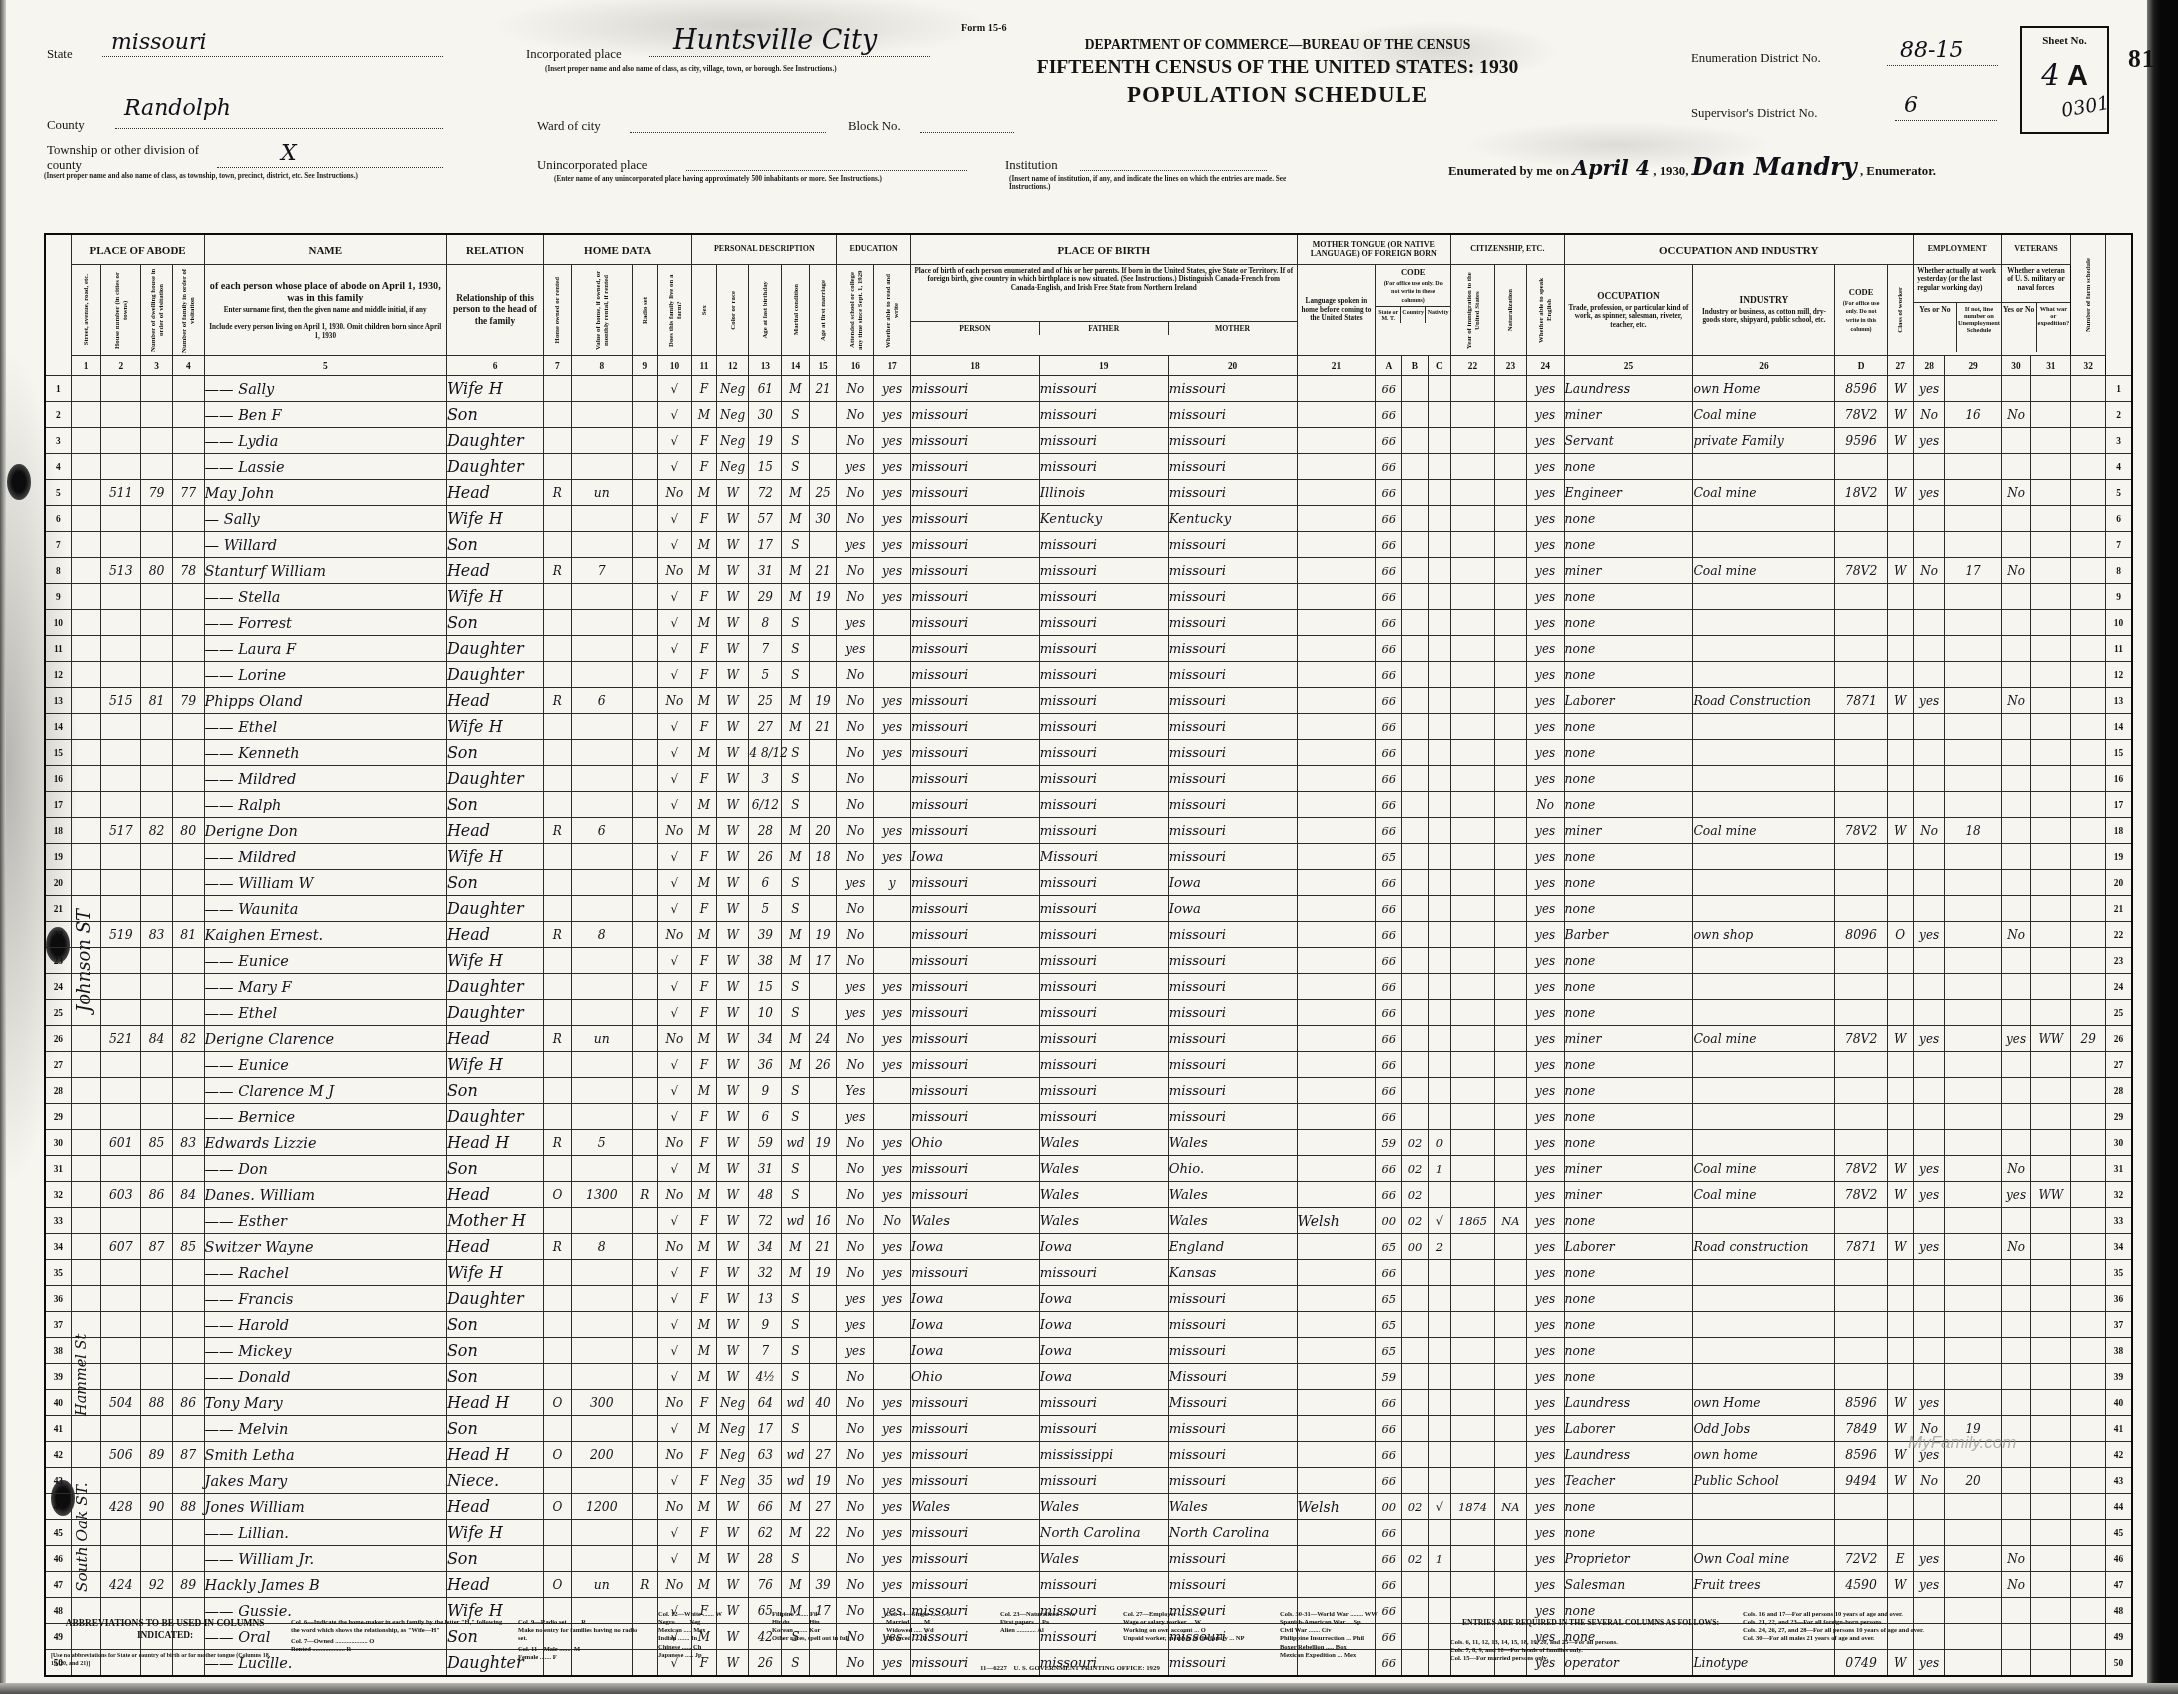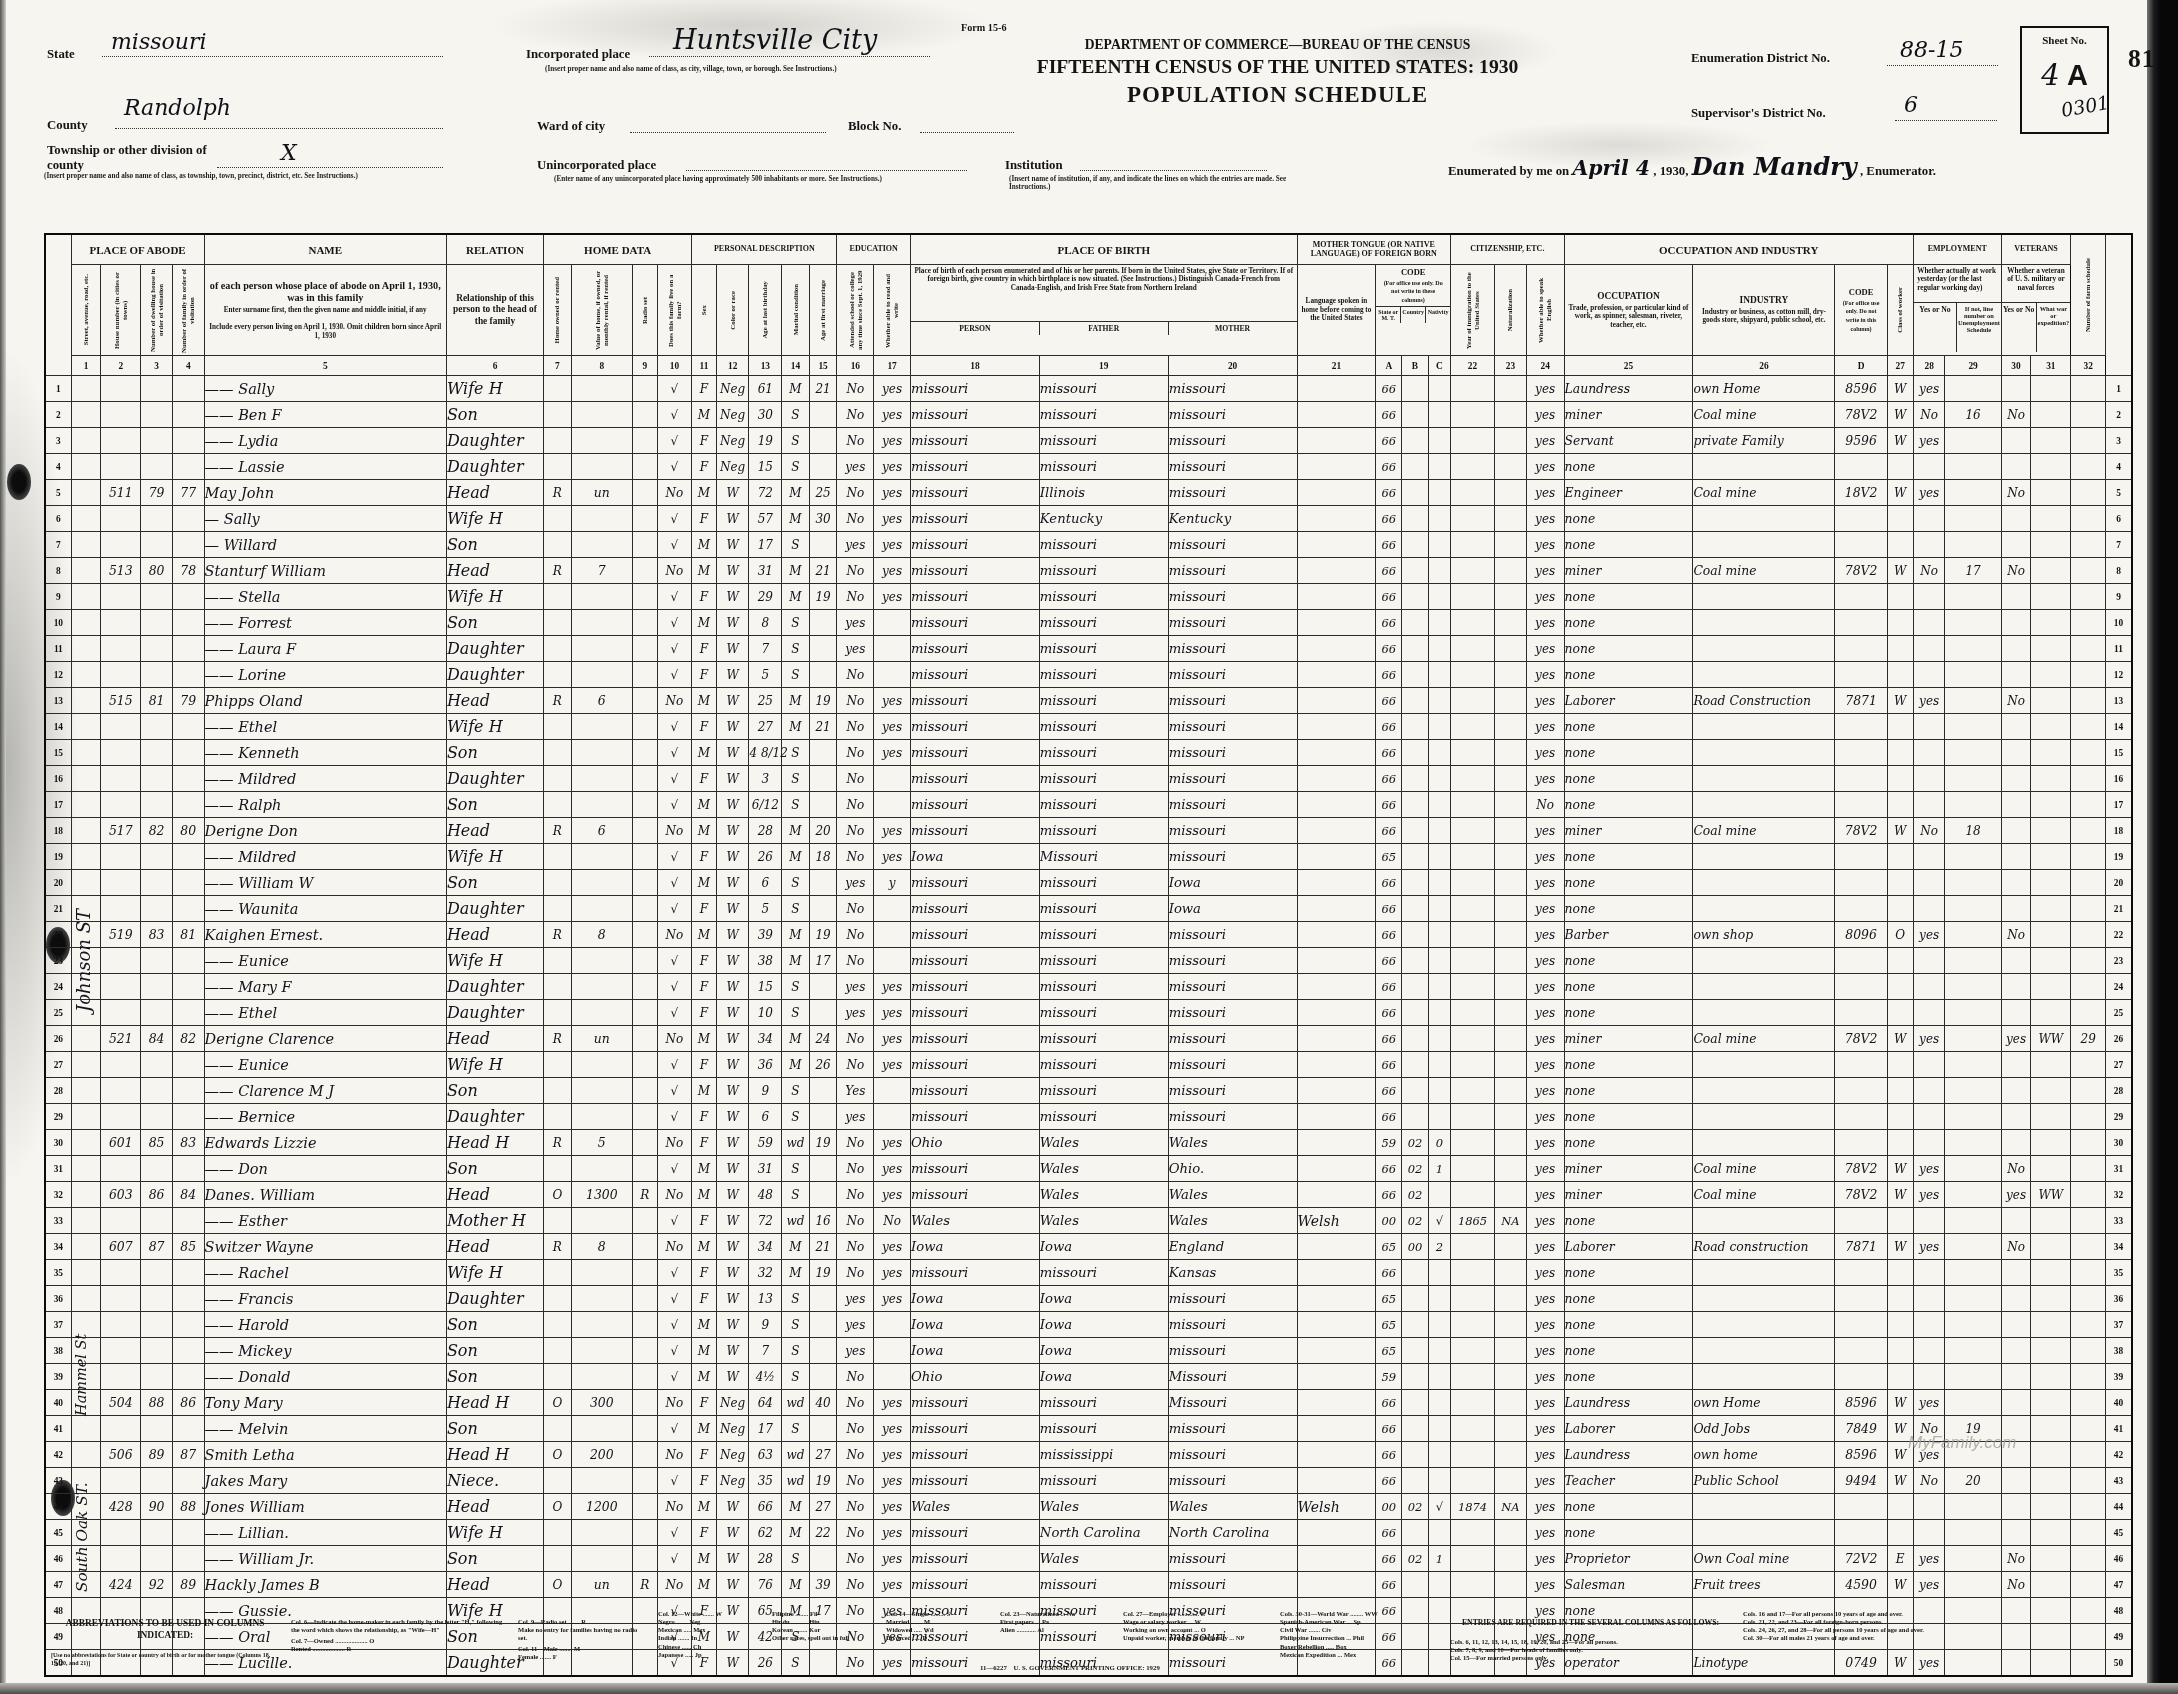--- a/index.html
+++ b/index.html
@@ -6,21 +6,21 @@
   .page{position:relative;width:2178px;height:1694px;background:#f6f5ef;overflow:hidden;
         font-family:"Liberation Serif",serif;color:#141414;}
   .page::before{content:"";position:absolute;inset:0;pointer-events:none;
     background:
       radial-gradient(ellipse 358px 51px at 741px 25.6px, rgba(120,120,120,.28), transparent 70%),
       radial-gradient(ellipse 221px 34px at 1618px 145px, rgba(130,130,130,.22), transparent 70%),
       radial-gradient(ellipse 170px 43px at 1440px 51px, rgba(140,140,140,.25), transparent 70%),
       radial-gradient(ellipse 102px 596px at 6.8px 767px, rgba(60,60,60,.35), transparent 70%);}
   .abs{position:absolute;}
   .hwt{font-family:"DejaVu Serif",serif;font-style:italic;color:#101018;}
-  .lbl{font-weight:bold;font-size:12.8px;}
+  .lbl{font-weight:normal;font-size:12.8px;}
   .hint{font-size:7.2px;font-weight:bold;color:#222;}
   .dots{border-bottom:1.7px dotted #333;}
   
   .hv{font-size:22px;}
   
   .edge-right{left:2147px;top:0;width:31px;height:1694px;
     background:linear-gradient(90deg,#777 0,#1b1b1b 6.8px,#070707 13.6px);}
   .edge-left{left:0;top:0;width:6px;height:1694px;background:linear-gradient(90deg,#555,#cfcfc9);}
   .edge-bottom{left:0;top:1683px;width:2178px;height:11px;background:linear-gradient(#b9b8b1,#4a4a4a);}
   .hole{width:24px;height:36px;border-radius:50%;background:radial-gradient(#0c0c0c 40%,#4d4d4d 75%,transparent 78%);}

